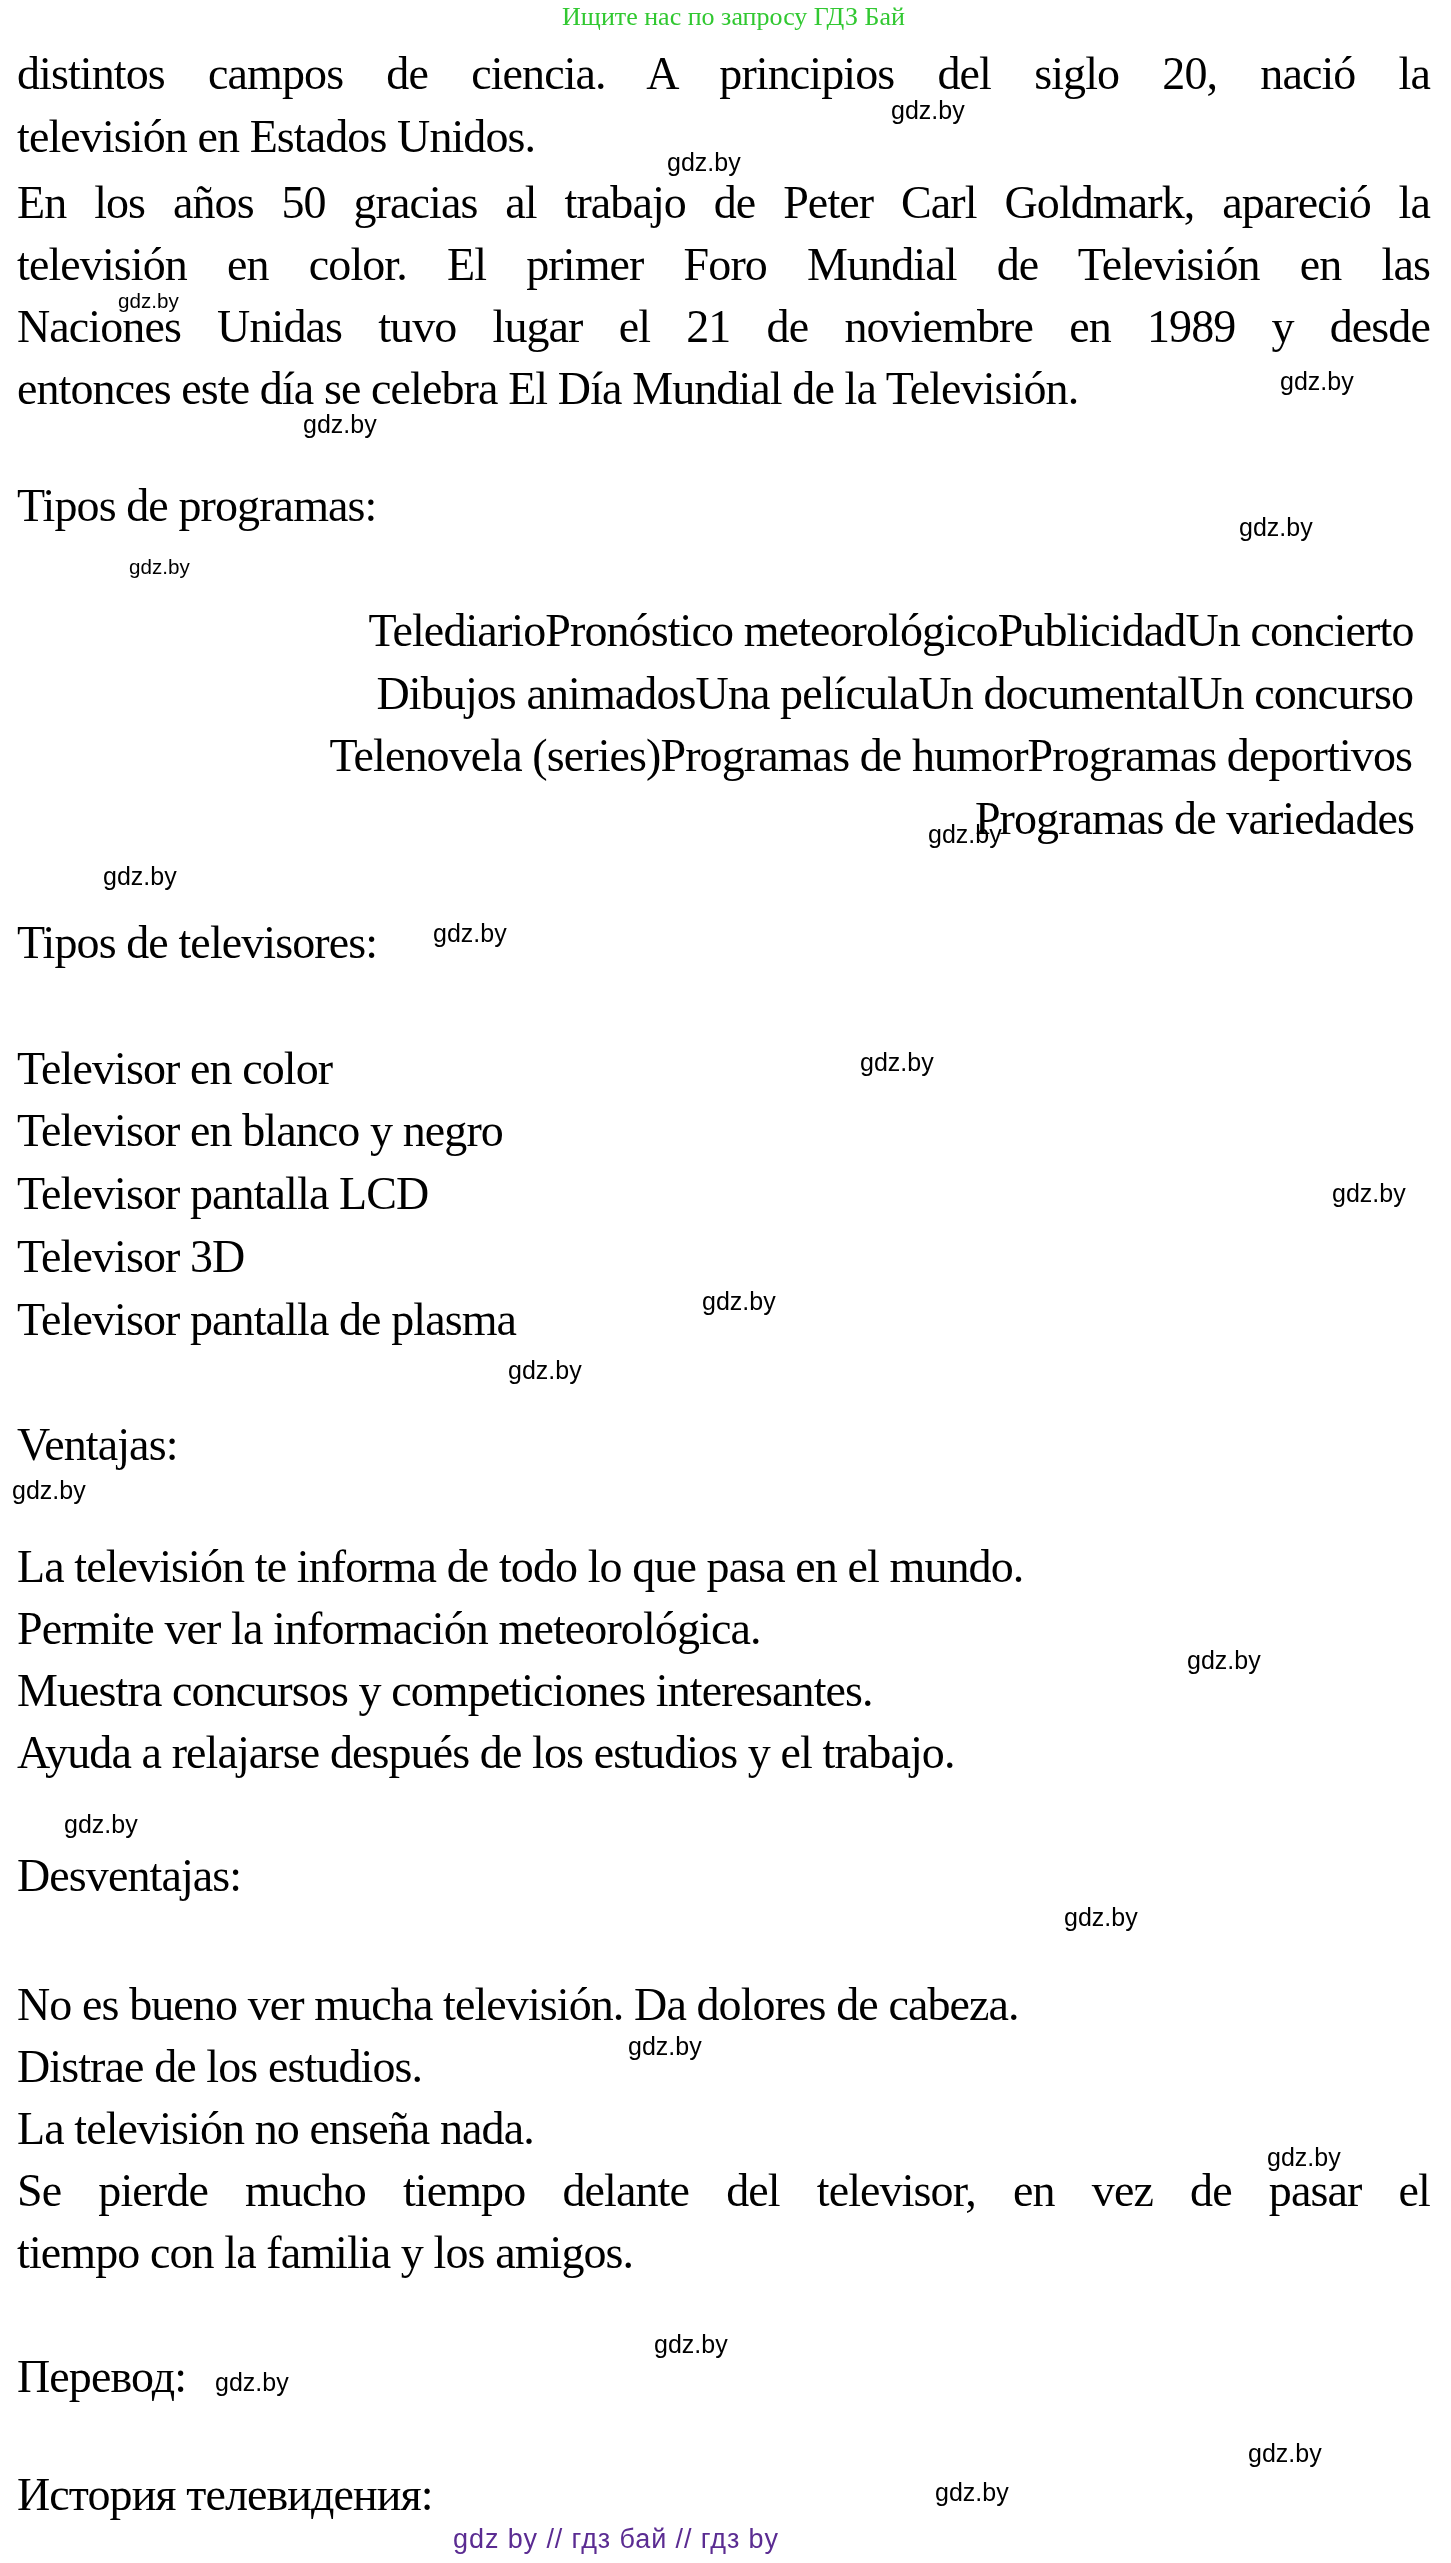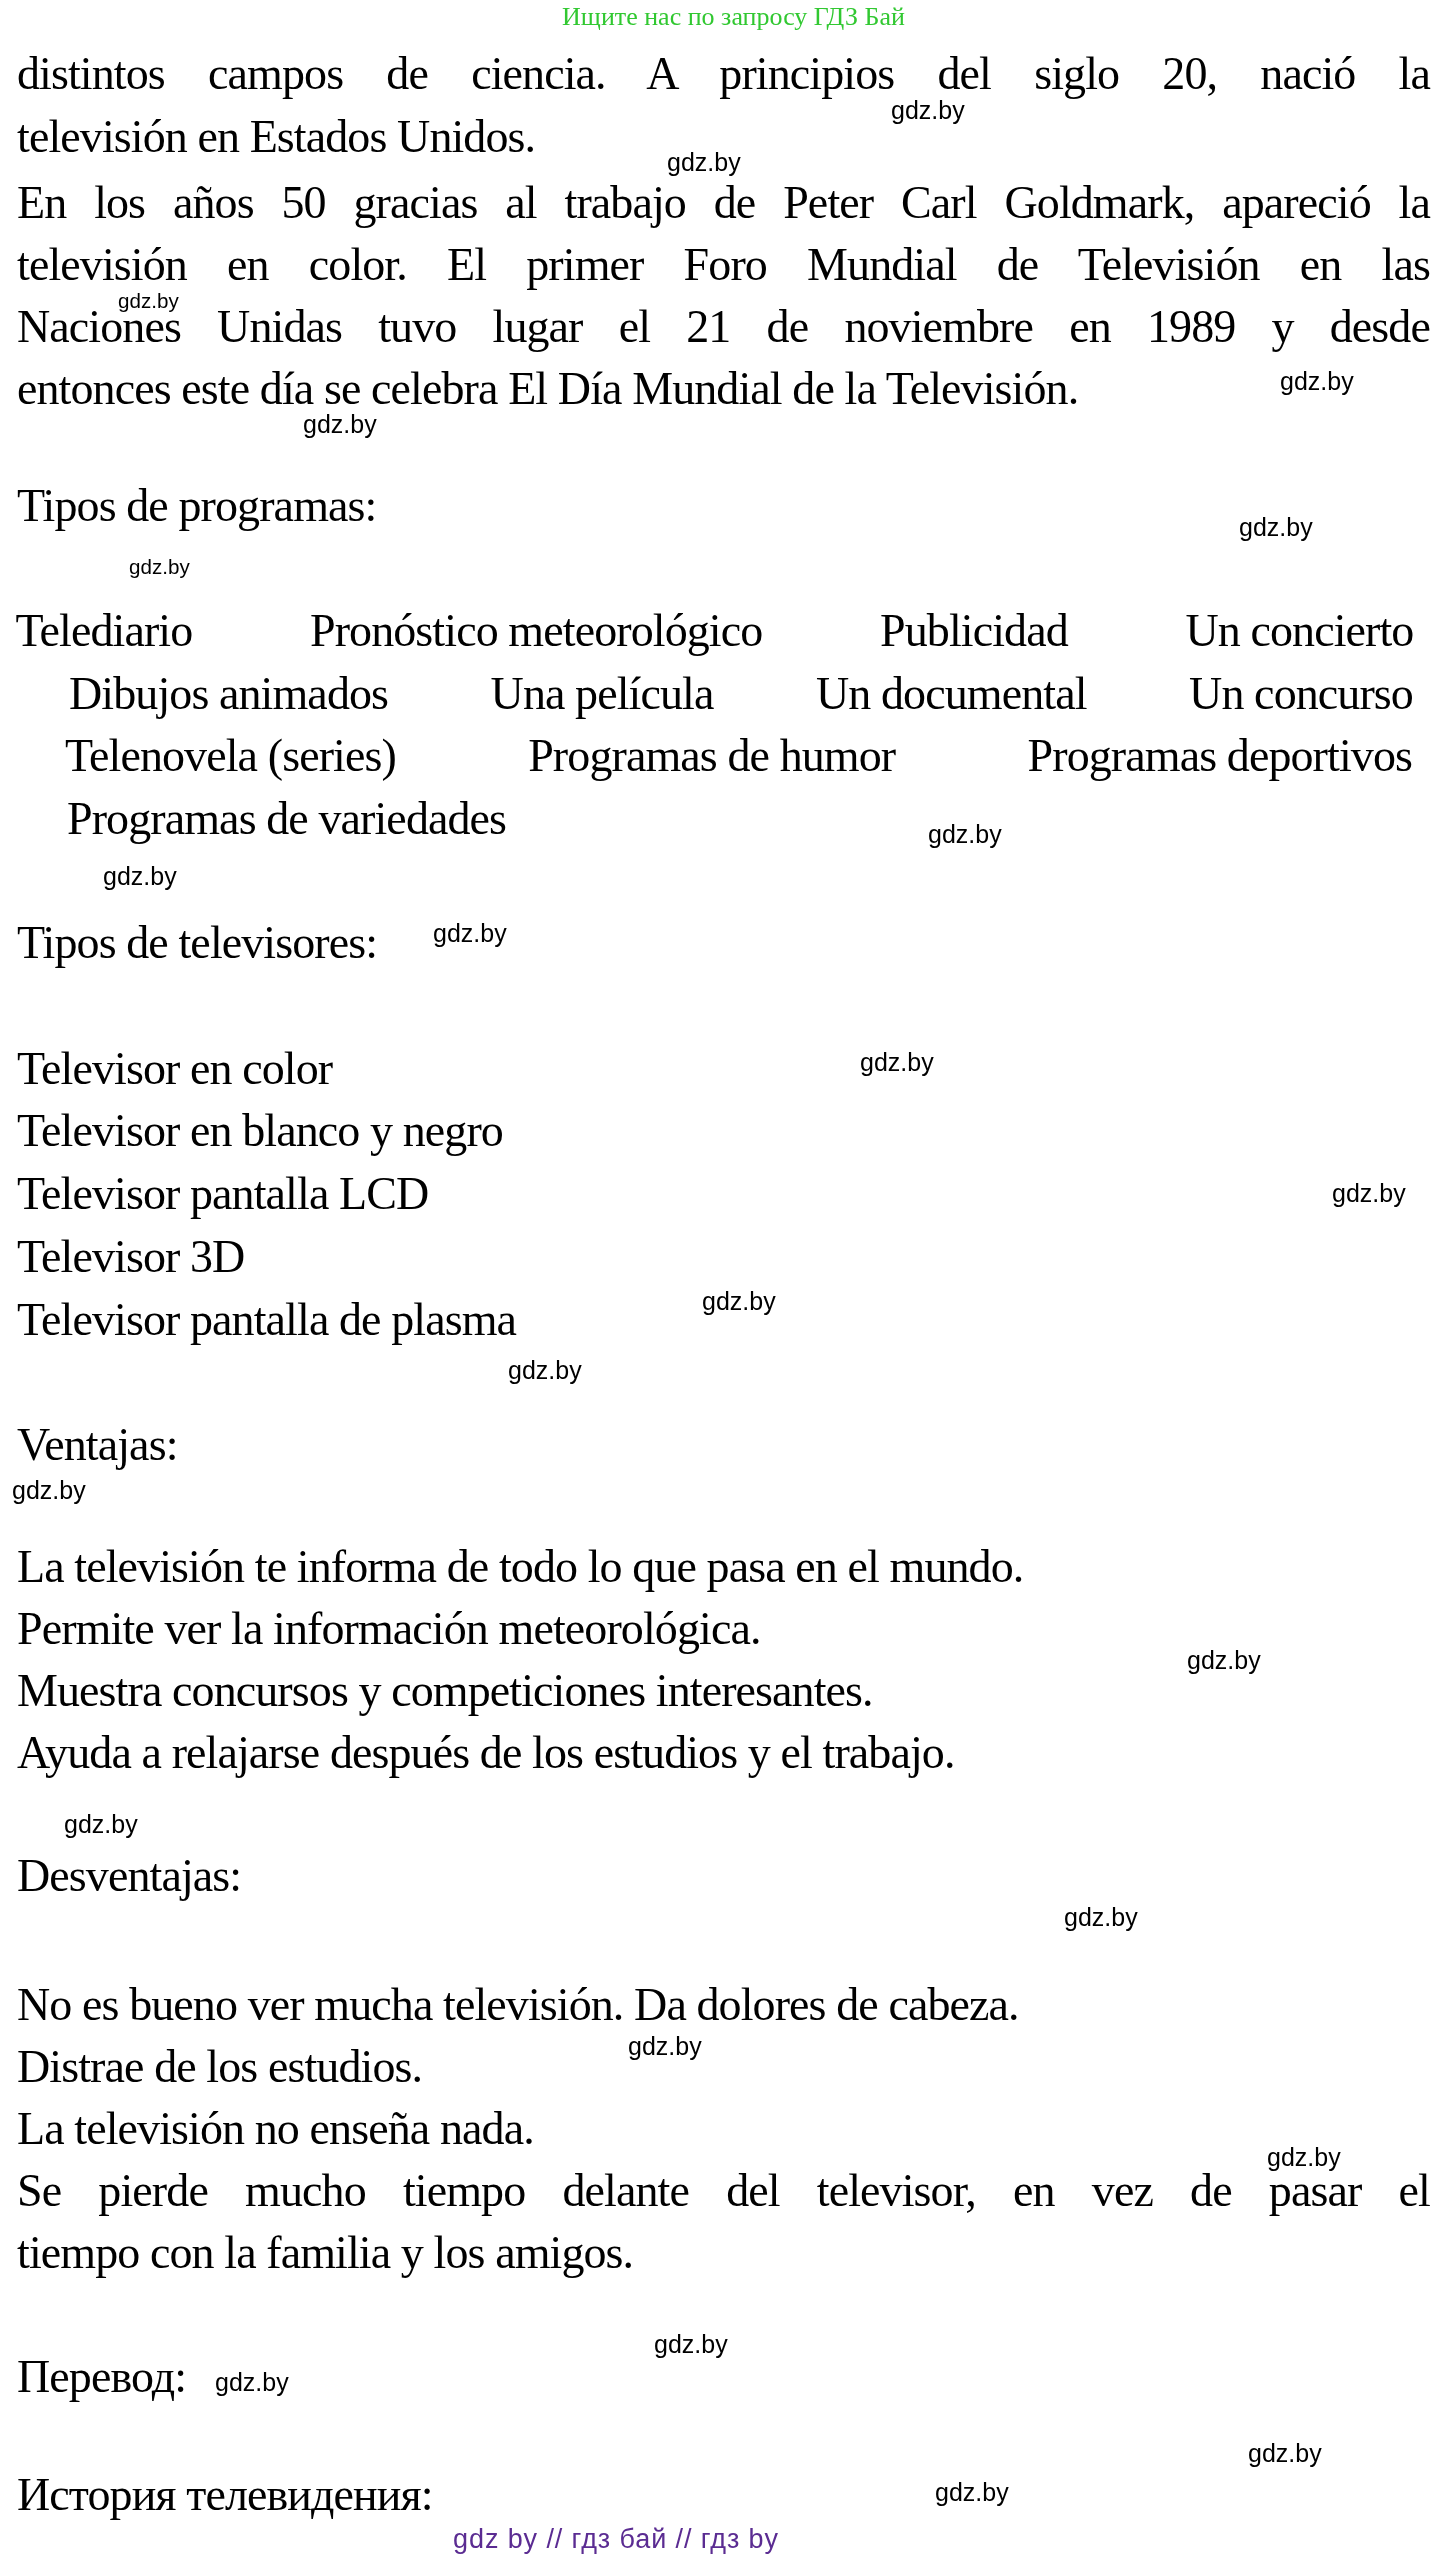--- a/index.html
+++ b/index.html
@@ -20,21 +20,21 @@
   }
   .line{
     position:absolute;left:17px;width:1413px;
     font-size:46px;line-height:62px;letter-spacing:-0.9px;
     white-space:nowrap;
   }
   .just{
     white-space:normal;text-align:justify;text-align-last:justify;
   }
   .prog-row{
-    position:absolute;display:flex;justify-content:space-between;
+    position:absolute;display:flex;justify-content:flex-end;
     font-size:46px;line-height:62px;letter-spacing:-0.9px;
   }
   .prog-row span{white-space:nowrap;}
   .wm{
     position:absolute;
     font-family:"Liberation Sans","DejaVu Sans",sans-serif;
     font-size:25px;color:#000000;white-space:nowrap;
   }
   .wm.small{font-size:20.6px;}
 </style>

